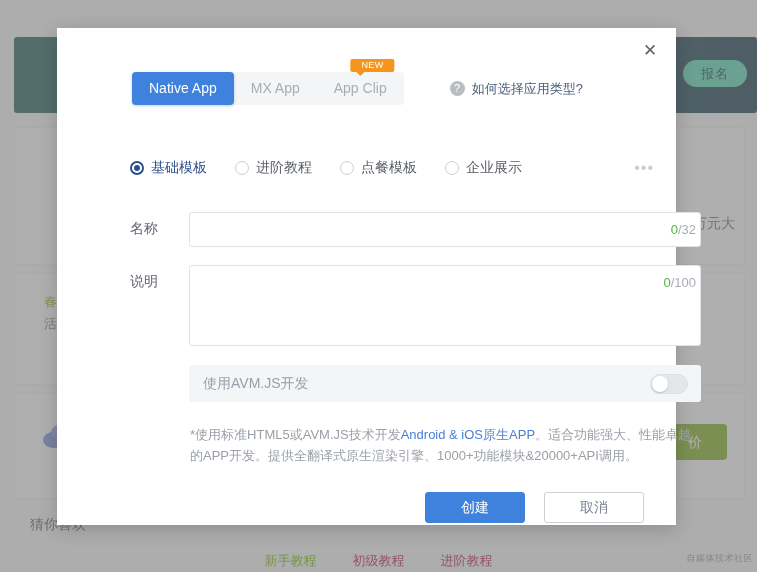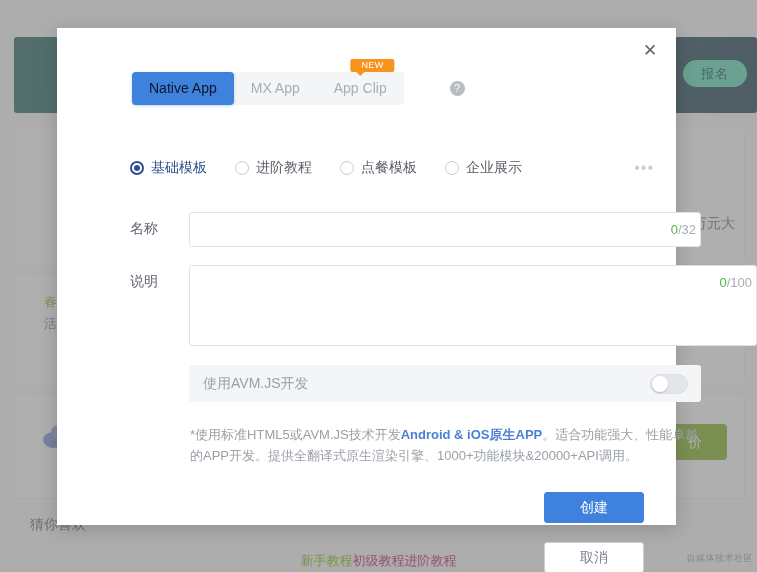--- a/index.html
+++ b/index.html
@@ -101,20 +101,21 @@
     text-align: center;
   }
 
   .bg-bottom-tabs {
     position: absolute;
     left: 0;
     right: 0;
     top: 552px;
     display: flex;
     justify-content: center;
+    gap: 36px;
   }
   .bg-bottom-tab {
     font-size: 13px;
     color: #be185d;
     white-space: nowrap;
   }
   .bg-bottom-tab.active { color: #76b900; }
 
   #bg-watermark {
     position: absolute;
@@ -174,21 +175,21 @@
     line-height: 33px;
     padding: 0 17px;
     font-size: 14px;
     color: #a9adb3;
     border-radius: 4px;
     cursor: pointer;
     white-space: nowrap;
   }
   .tab-item.active {
     background: #3e82de;
-    color: #0f172a;
+    color: #ffffff;
     font-weight: normal;
     box-shadow: 0 1px 3px rgba(62,130,222,0.35);
   }
   .tab-badge {
     position: absolute;
     top: -13px;
     left: 50%;
     transform: translateX(-22%);
     background: #f7941e;
     color: #ffffff;
@@ -312,21 +313,21 @@
     flex: none;
   }
   .field-box {
     position: relative;
     border: 1px solid #dfe2e6;
     border-radius: 3px;
     background: #fff;
     box-sizing: border-box;
   }
   #name-box { width: 512px; height: 35px; margin-left: 13px; }
-  #desc-box { width: 568px; height: 81px; margin-left: 13px; }
+  #desc-box { width: 512px; height: 81px; margin-left: 13px; }
 
   .field-input {
     width: 100%;
     height: 100%;
     border: none;
     outline: none;
     background: transparent;
     font-size: 14px;
     color: #333;
     padding: 0 64px 0 11px;
@@ -403,31 +404,30 @@
     position: absolute;
     left: 133px;
     top: 396px;
     width: 511px;
     font-size: 13px;
     line-height: 21px;
     color: #9aa0a8;
   }
   #footnote .hl {
     color: #4a7fd4;
-    font-weight: bold;
+    font-weight: normal;
   }
 
   
   #actions {
     position: absolute;
     right: 32px;
     top: 464px;
     display: flex;
     gap: 19px;
-    flex-direction: column;
   }
   .btn {
     width: 100px;
     height: 31px;
     font-size: 14px;
     border-radius: 3px;
     cursor: pointer;
     box-sizing: border-box;
     line-height: 29px;
     text-align: center;
@@ -496,20 +496,21 @@
         <span>MX App</span>
       </div>
       <div class="tab-item">
         <span class="tab-badge">NEW</span>
         <span>App Clip</span>
       </div>
     </div>
 
     <div id="help-link">
       <span id="help-icon">?</span>
+      <span id="help-text">如何选择应用类型?</span>
     </div>
   </div>
 
   <div id="radio-row">
     <div class="radio-item selected">
       <span class="radio-dot"></span>
       <span class="radio-label">基础模板</span>
     </div>
     <div class="radio-item">
       <span class="radio-dot"></span>

